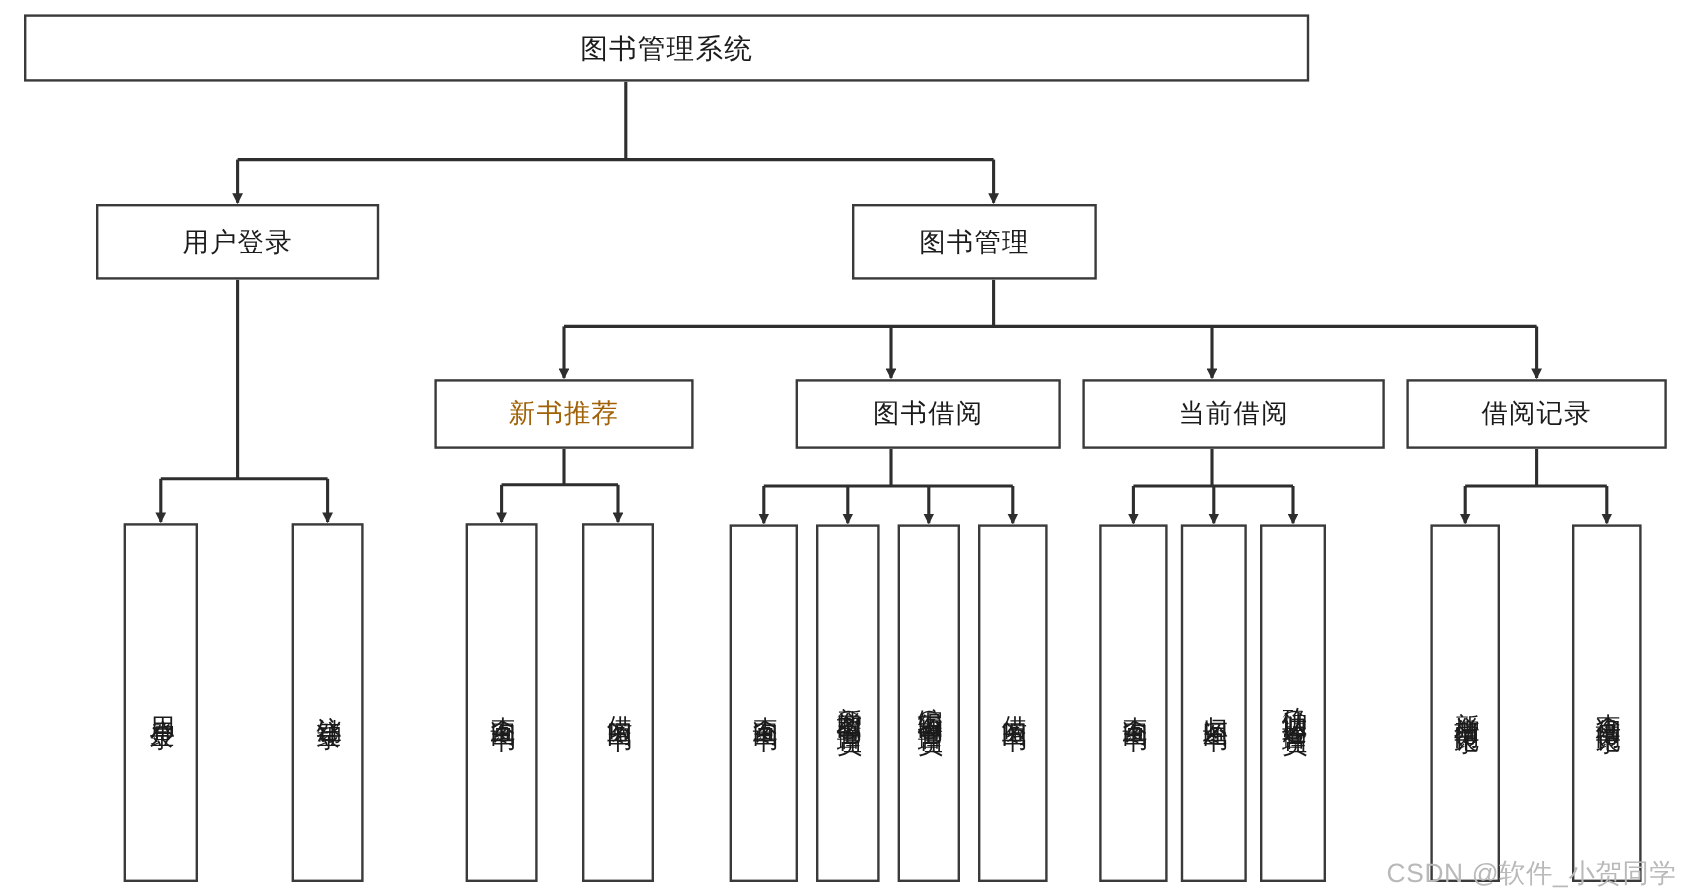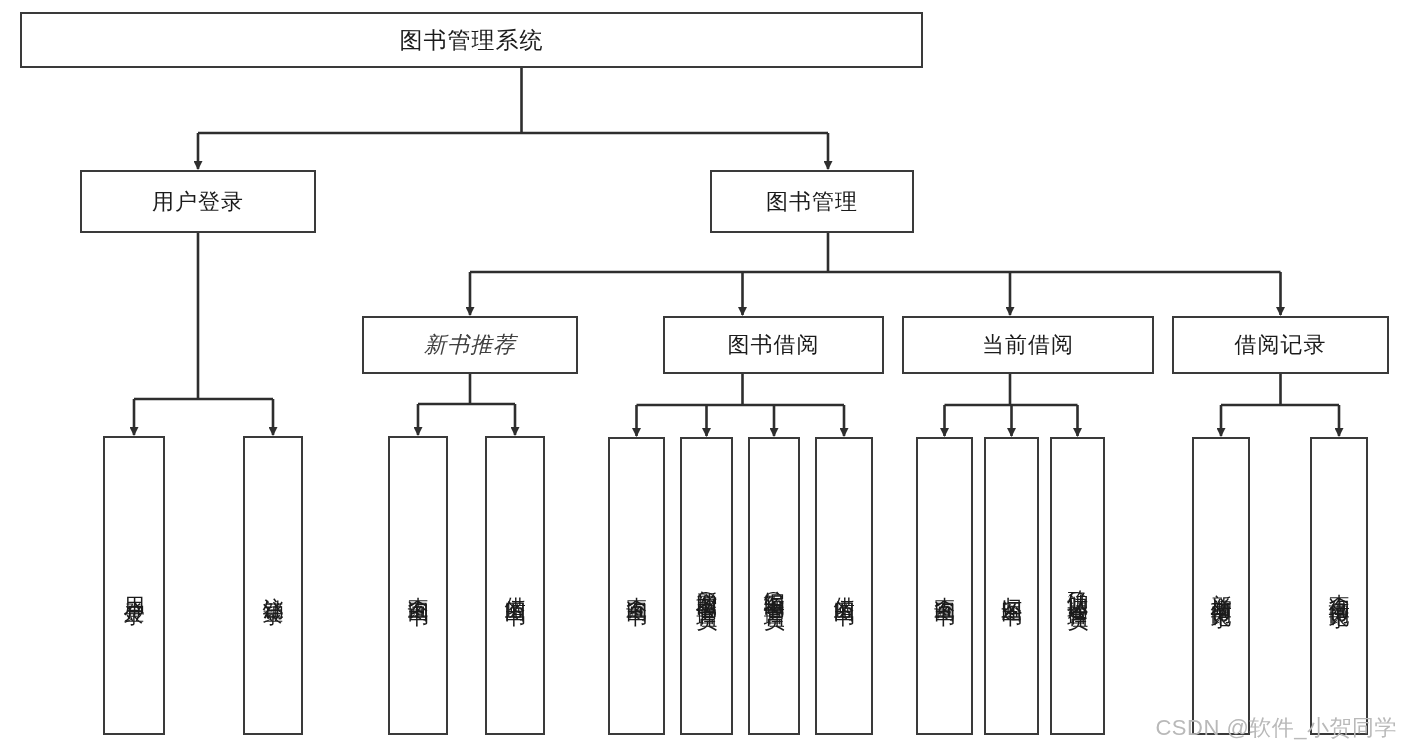--- a/index.html
+++ b/index.html
@@ -120,31 +120,31 @@
         <line x1="1011.5" y1="405" x2="1011.5" y2="436" stroke="#2e2e2e" stroke-width="2.6" marker-end="url(#arrowhead)"></line>
         <line x1="1077.5" y1="405" x2="1077.5" y2="436" stroke="#2e2e2e" stroke-width="2.6" marker-end="url(#arrowhead)"></line>
         <line x1="1280.5" y1="374" x2="1280.5" y2="405" stroke="#2e2e2e" stroke-width="2.6"></line>
         <line x1="1221" y1="405" x2="1339" y2="405" stroke="#2e2e2e" stroke-width="2.6"></line>
         <line x1="1221" y1="405" x2="1221" y2="436" stroke="#2e2e2e" stroke-width="2.6" marker-end="url(#arrowhead)"></line>
         <line x1="1339" y1="405" x2="1339" y2="436" stroke="#2e2e2e" stroke-width="2.6" marker-end="url(#arrowhead)"></line>
       </g>
   </svg>
 
   <div id="node-layer">
-      <div class="node level-0" style="left: 20px; top: 12px; width: 903px; height: 56px; border-color: rgb(58, 58, 58); background: rgb(255, 255, 255);">
+      <div class="node level-0" style="left: 20px; top: 12px; width: 1071px; height: 56px; border-color: rgb(58, 58, 58); background: rgb(255, 255, 255);">
         <span class="node-label" style="color: rgb(27, 27, 27);">图书管理系统</span>
       </div>
       <div class="node level-1" style="left: 80px; top: 170px; width: 236px; height: 63px; border-color: rgb(58, 58, 58); background: rgb(255, 255, 255);">
         <span class="node-label" style="color: rgb(27, 27, 27);">用户登录</span>
       </div>
       <div class="node level-1" style="left: 710px; top: 170px; width: 204px; height: 63px; border-color: rgb(58, 58, 58); background: rgb(255, 255, 255);">
         <span class="node-label" style="color: rgb(27, 27, 27);">图书管理</span>
       </div>
       <div class="node level-2" style="left: 362px; top: 316px; width: 216px; height: 58px; border-color: rgb(58, 58, 58); background: rgb(255, 255, 255);">
-        <span class="node-label" style="color: #404040; font-style: italic;">新书推荐</span>
+        <span class="node-label" style="color: #a16207;">新书推荐</span>
       </div>
       <div class="node level-2" style="left: 632px; top: 316px; width: 221px; height: 58px; border-color: rgb(58, 58, 58); background: rgb(255, 255, 255); margin-left: 31px;">
         <span class="node-label" style="color: rgb(27, 27, 27);">图书借阅</span>
       </div>
       <div class="node level-2" style="left: 902px; top: 316px; width: 252px; height: 58px; border-color: rgb(58, 58, 58); background: rgb(255, 255, 255);">
         <span class="node-label" style="color: rgb(27, 27, 27);">当前借阅</span>
       </div>
       <div class="node level-2" style="left: 1172px; top: 316px; width: 217px; height: 58px; border-color: rgb(58, 58, 58); background: rgb(255, 255, 255);">
         <span class="node-label" style="color: rgb(27, 27, 27);">借阅记录</span>
       </div>

